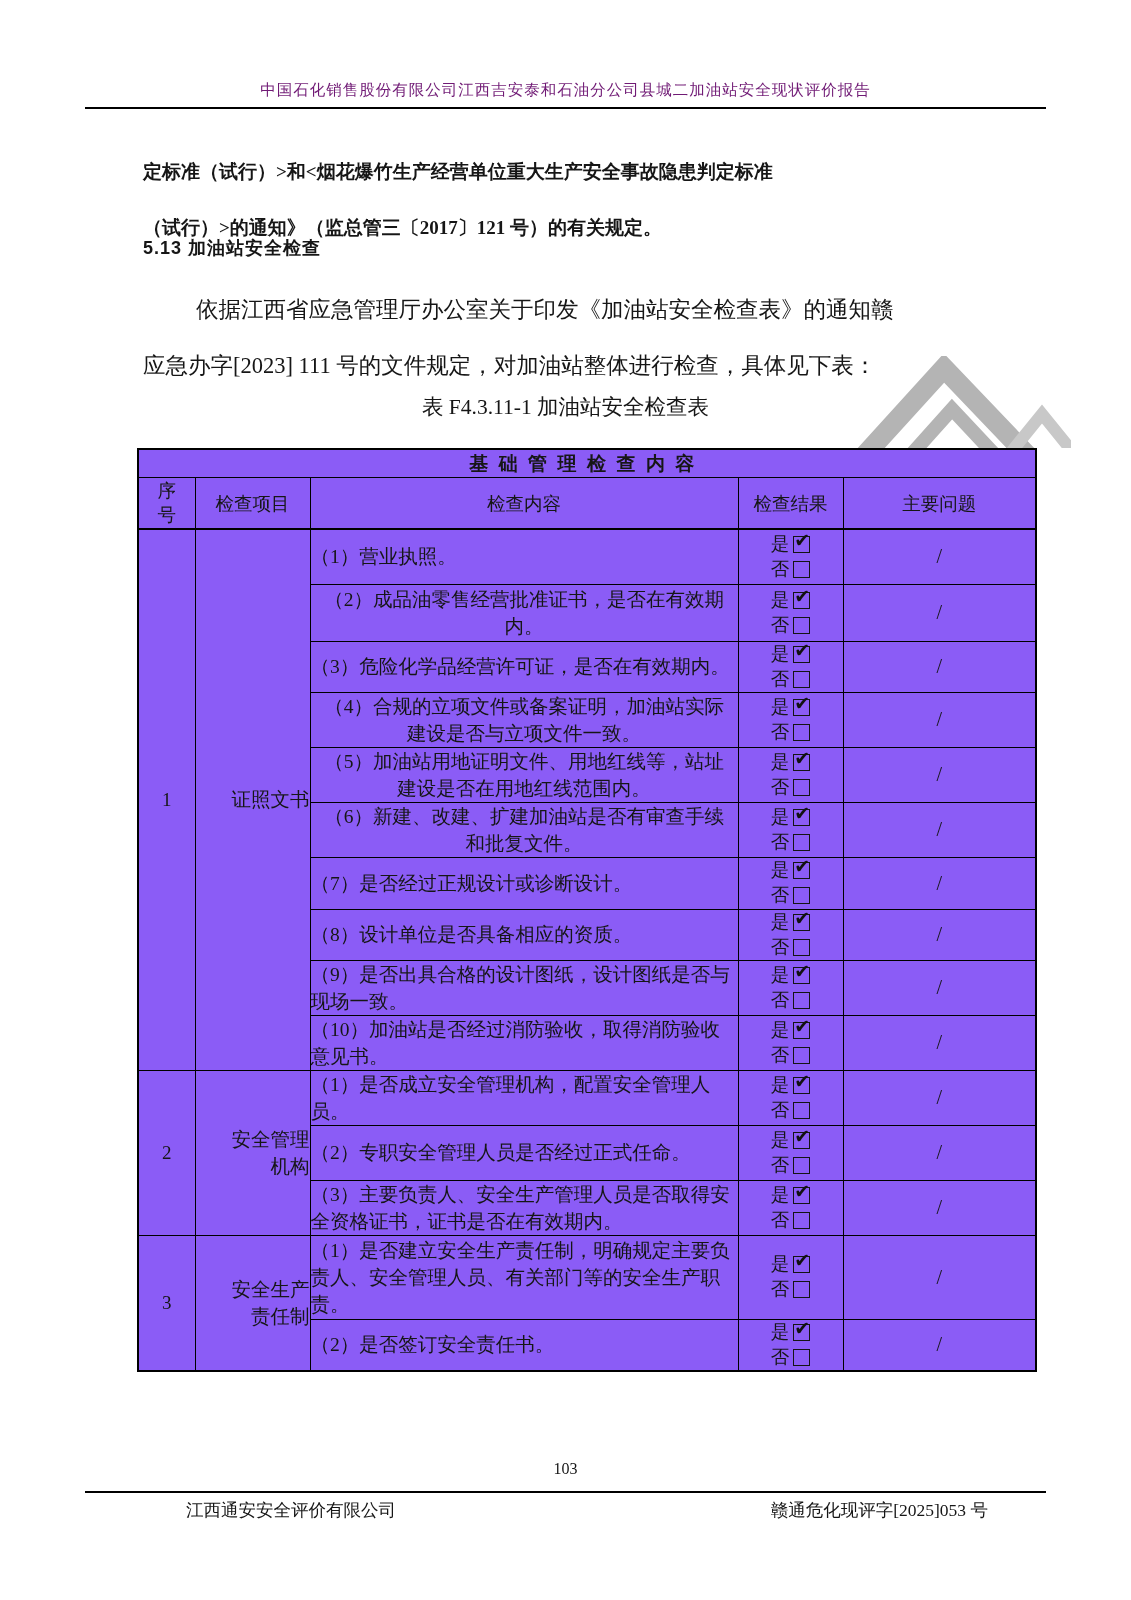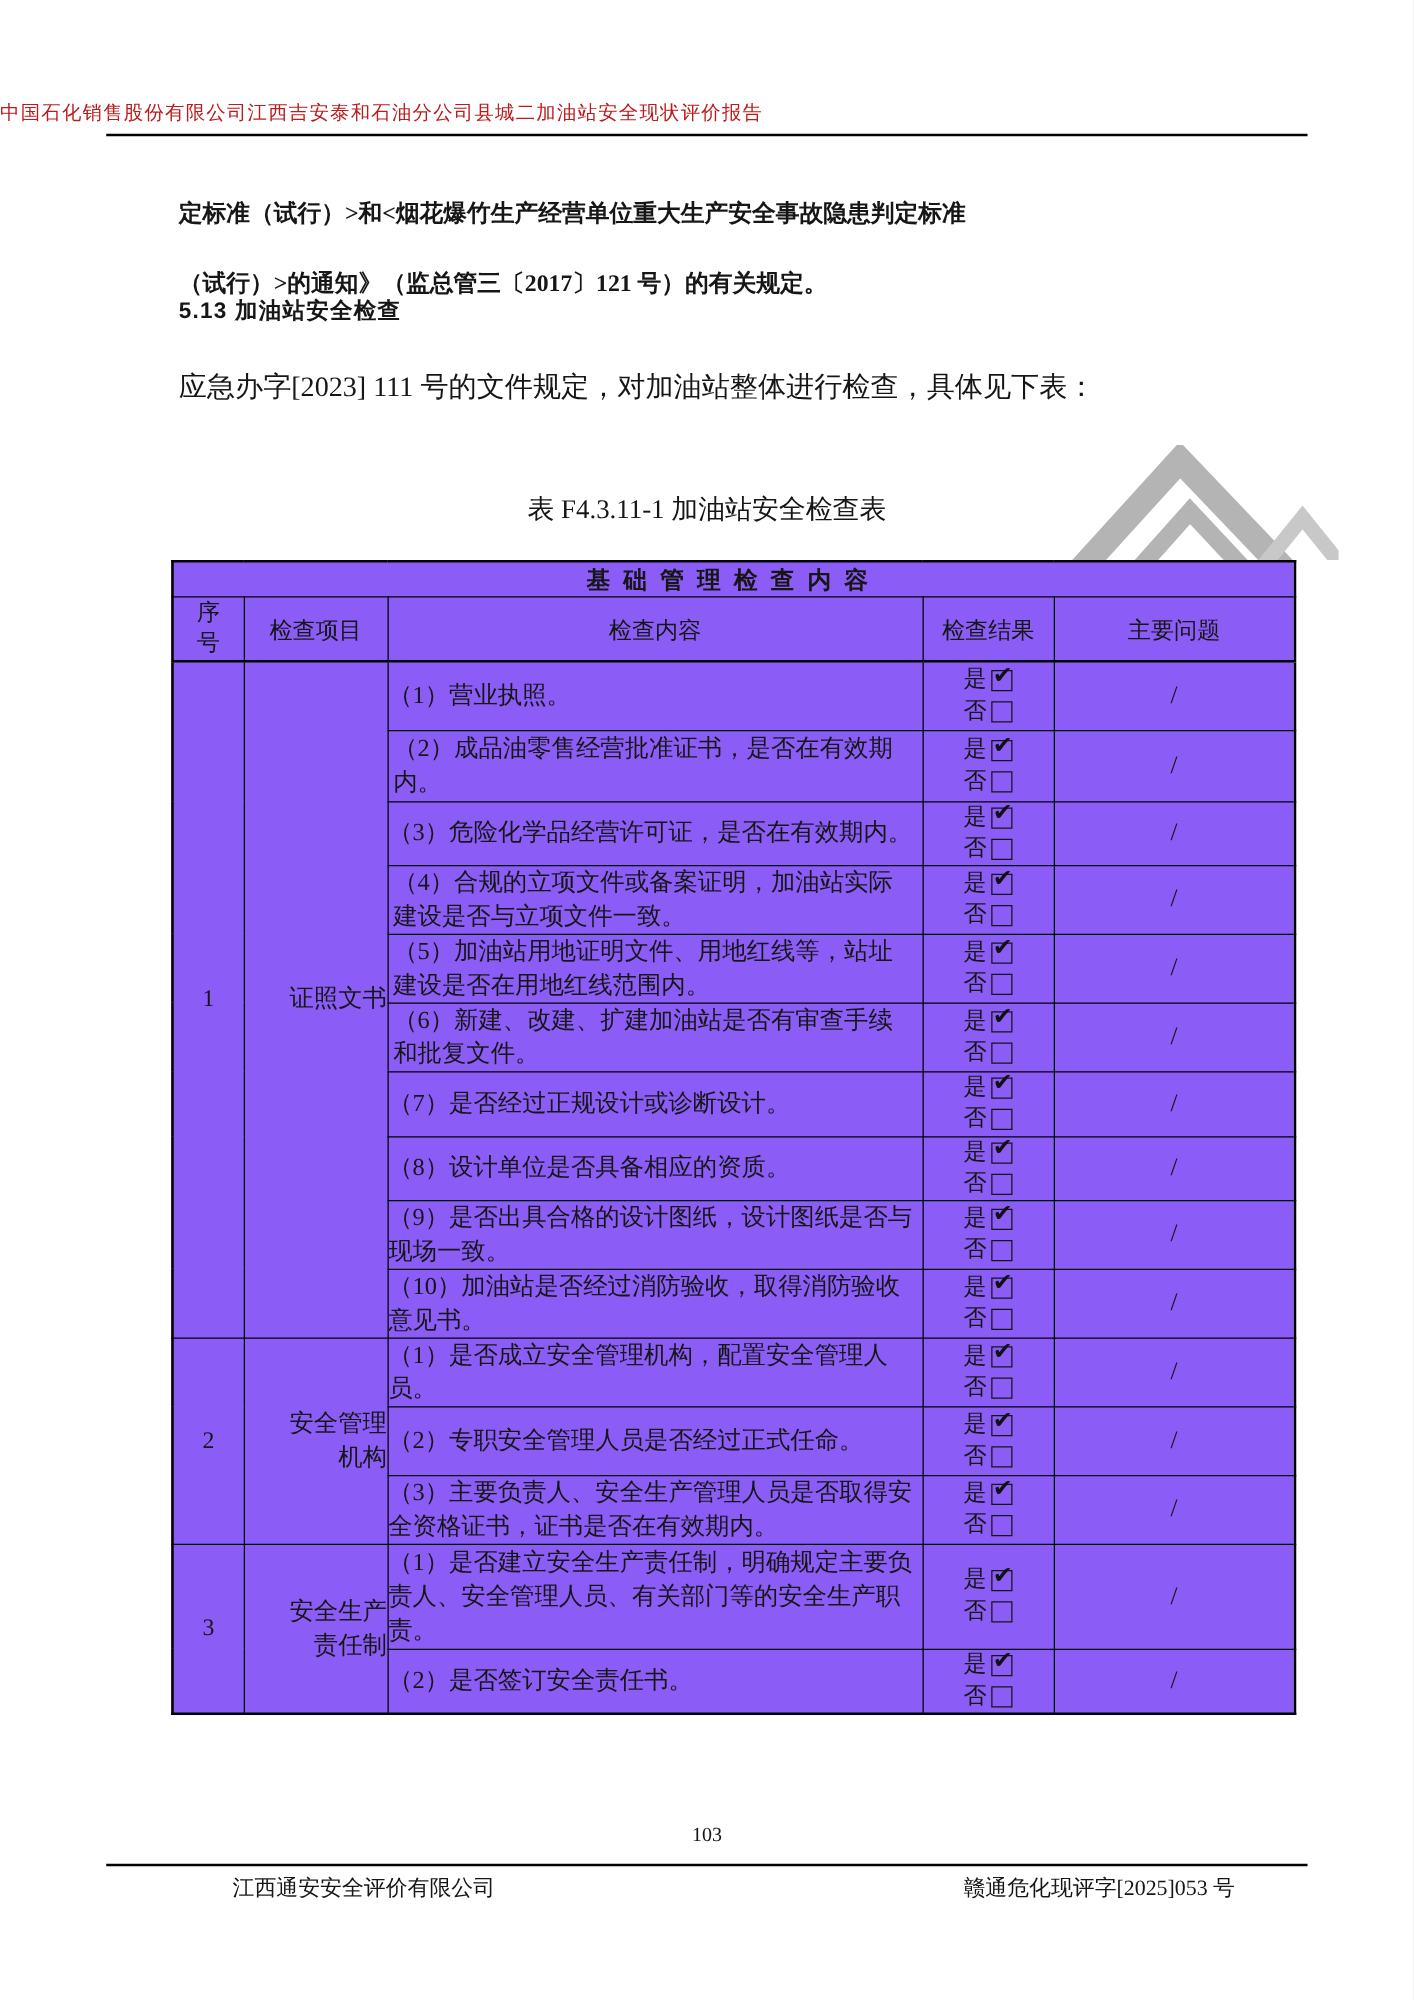--- a/index.html
+++ b/index.html
@@ -8,24 +8,24 @@
     width:1131px;height:1600px;
     background:#ffffff;
     margin:0 auto;
     overflow:hidden;
     font-family:"Liberation Serif","DejaVu Serif",serif;
     color:#161616;
   }
   
   .doc-header{
     position:absolute;top:80px;left:0;right:0;
-    text-align:left;
+    text-align:center;
     font-size:15.5px;
     letter-spacing:1px;
-    color:#b91c1c;
+    color:#701a75;
   }
   .header-rule{
     position:absolute;top:107px;left:85px;width:961px;
     border-top:2.5px solid #000;
   }
   
   .intro{
     position:absolute;top:144px;left:143px;right:82px;
     font-size:19px;line-height:56px;font-weight:bold;
   }
@@ -82,21 +82,21 @@
   }
   td.c-seq{ text-align:center;font-size:19px; }
   td.c-item{ text-align:right; }
   td.c-item .item-label{
     display:inline-block;max-width:4.2em;line-height:27px;
   }
   td.c-content{
     text-align:left;padding:4px 6px 4px 26px;line-height:27px;
   }
   tr.center-row td.c-content{
-    text-align:left;padding-left:4px;padding-right:4px;
+    text-align:center;padding-left:4px;padding-right:4px;
   }
   td.c-result{ text-align:center; }
   .res{
     display:flex;align-items:center;justify-content:center;
     line-height:25px;gap:2px;font-size:18.5px;
   }
   .cb{
     display:inline-block;width:15px;height:15px;
     border:1.6px solid #141414;position:relative;
     margin-left:2px;flex:0 0 auto;
@@ -131,20 +131,21 @@
   <div class="header-rule"></div>
 
   <div class="intro">
     <div>定标准（试行）&gt;和&lt;烟花爆竹生产经营单位重大生产安全事故隐患判定标准</div>
     <div>（试行）&gt;的通知》（监总管三〔2017〕121 号）的有关规定。</div>
   </div>
 
   <div class="sec-heading">5.13 加油站安全检查</div>
 
   <div class="para">
+    <div class="indent">依据江西省应急管理厅办公室关于印发《加油站安全检查表》的通知赣</div>
     <div>应急办字[2023] 111 号的文件规定，对加油站整体进行检查，具体见下表：</div>
   </div>
 
   <div class="tbl-caption">表 F4.3.11-1 加油站安全检查表</div>
 
   <div class="watermark">
     <svg width="215" height="92" viewBox="0 0 215 92" xmlns="http://www.w3.org/2000/svg">
       <path d="M 8 100 L 88 12 L 172 100" stroke="#b4b4b4" stroke-width="20" fill="none"></path>
       <path d="M 54 100 L 96 53 L 140 100" stroke="#b4b4b4" stroke-width="14" fill="none"></path>
       <path d="M 152 100 L 186 58 L 220 100" stroke="#c8c8c8" stroke-width="12" fill="none"></path>

